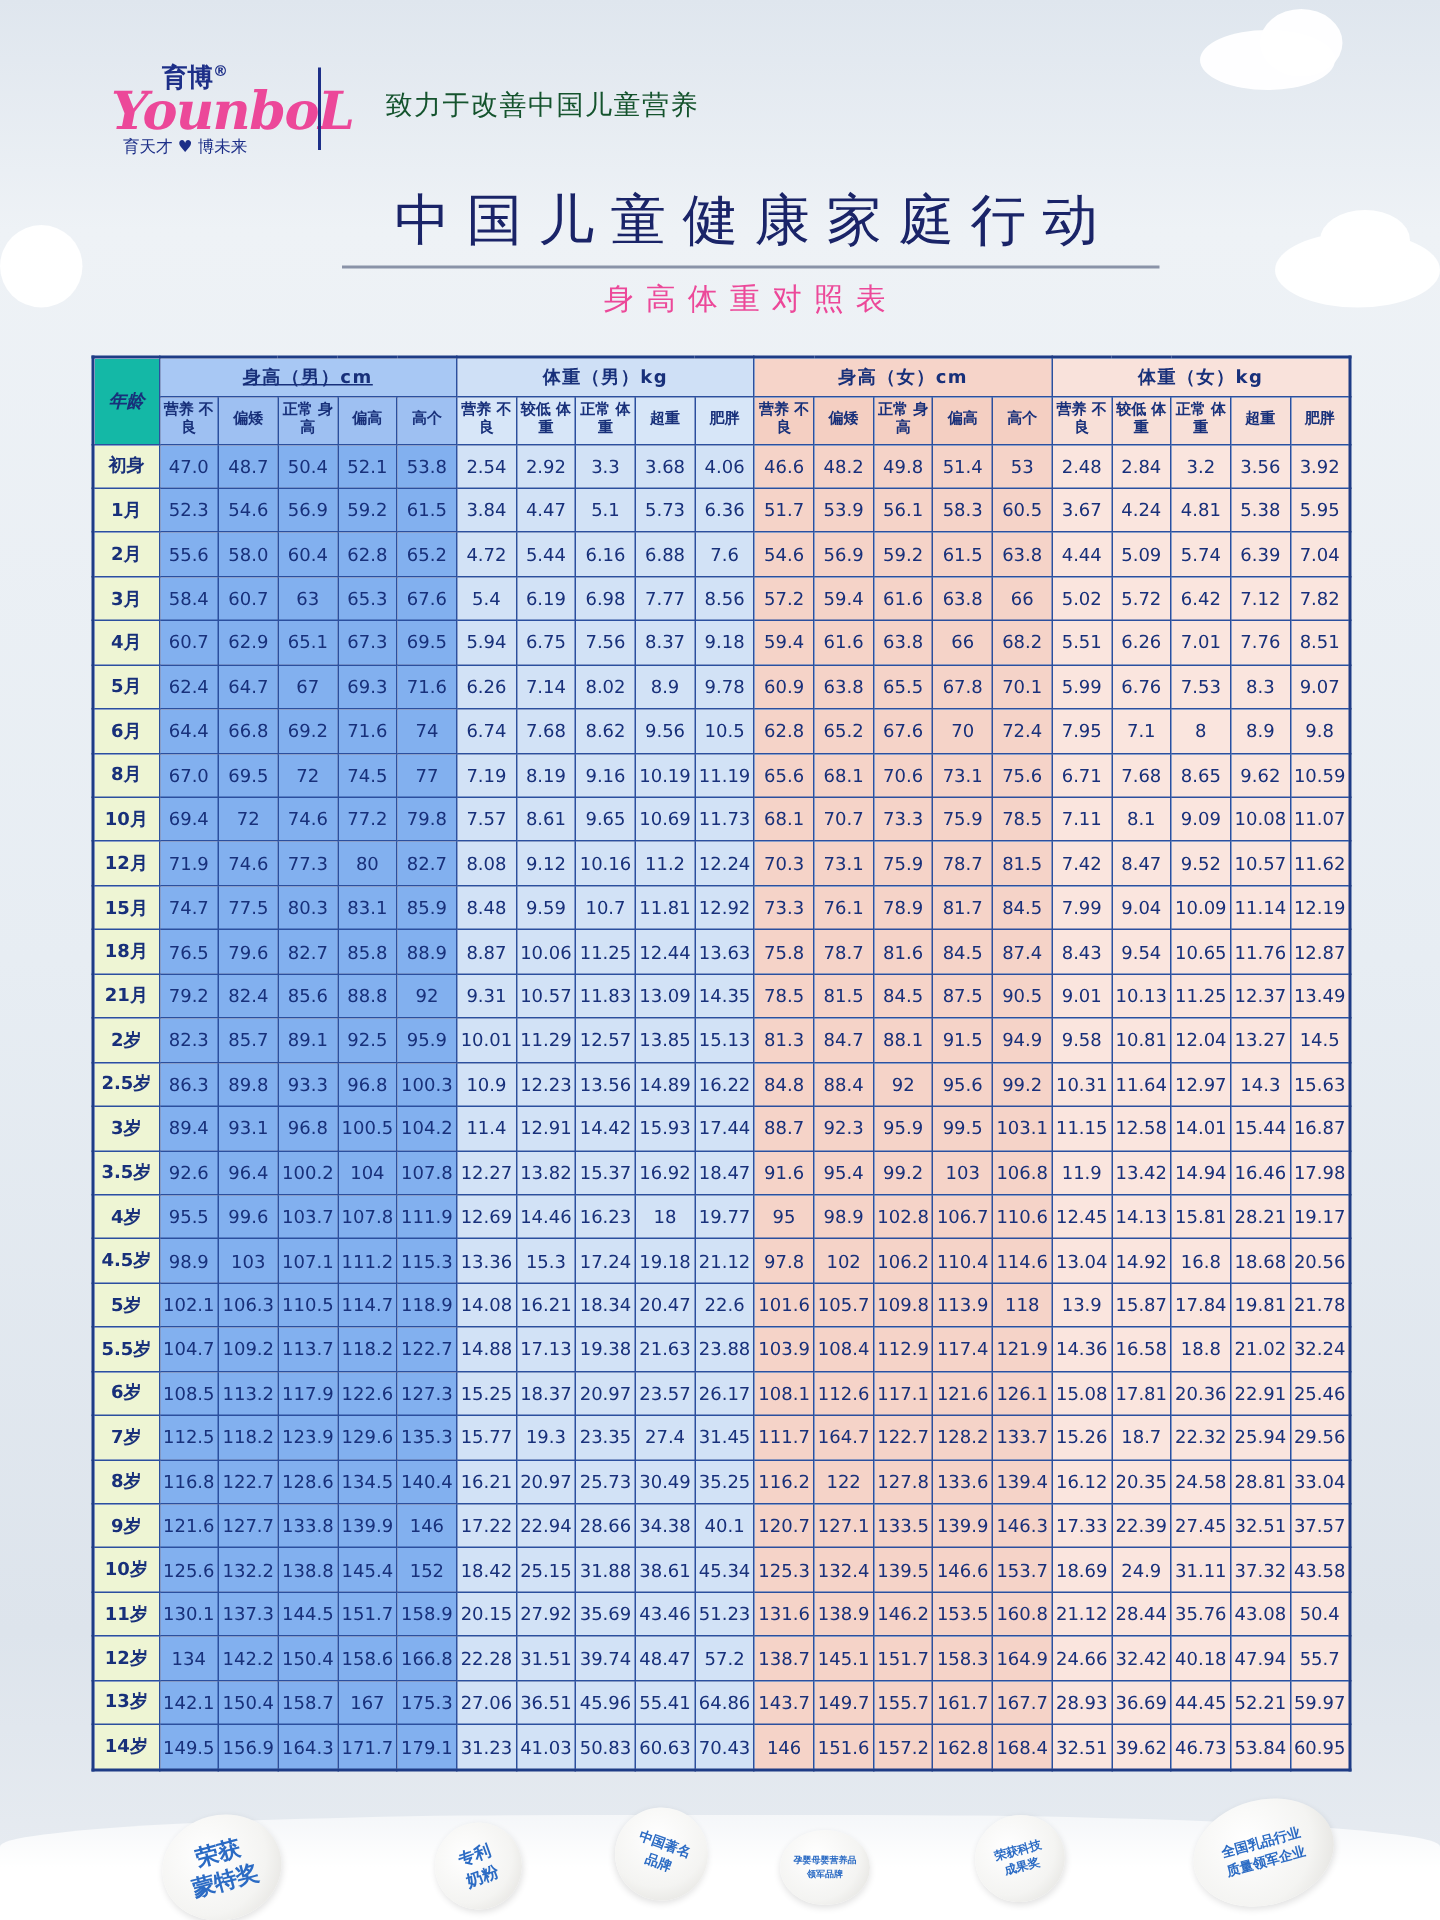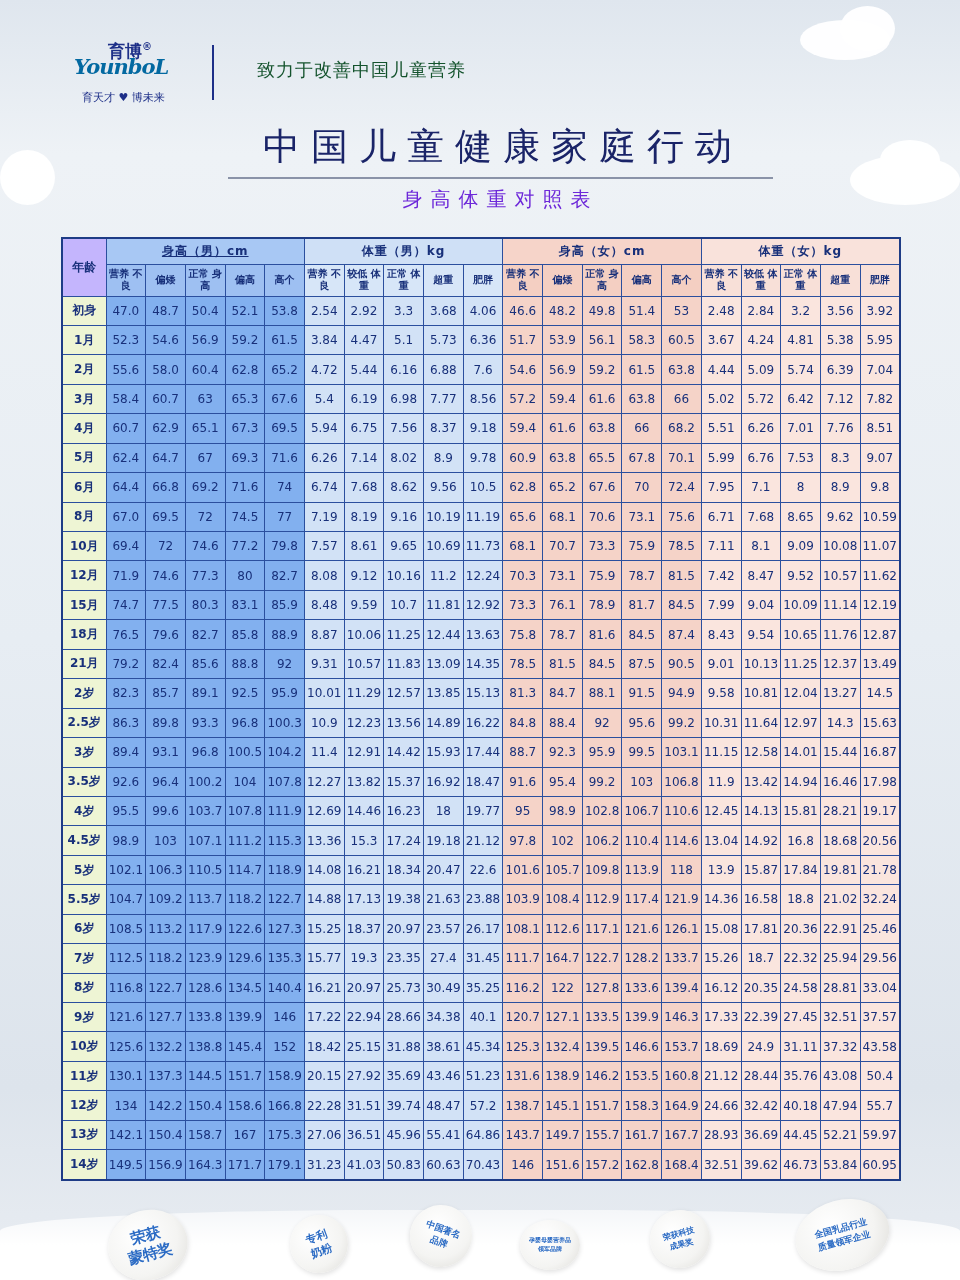--- a/index.html
+++ b/index.html
@@ -8,49 +8,49 @@
     font-family: "DejaVu Sans", sans-serif;
     background: linear-gradient(180deg, #dfe6ee 0%, #eef2f6 12%, #e7edf3 50%, #dde4ec 85%, #e9edf2 100%);
     position: relative;
     color: #1c2f7a;
   }
   .cloud { position: absolute; background: #fff; border-radius: 50%; opacity: 0.95; }
 
   .logo { position: absolute; left: 58px; top: 40px; width: 140px; height: 70px; margin-left: 14px; }
   .logo .cn { position: absolute; left: 36px; top: 0; font-size: 17px; font-weight: bold; color: #1d2f88; }
   .logo .reg { font-size: 10px; vertical-align: super; }
-  .logo .en { position: absolute; left: 2px; top: 14px; font-family: "DejaVu Serif", serif; font-style: italic; font-weight: bold; font-size: 21px; color: #0369a1; letter-spacing: -1px; }
+  .logo .en { position: absolute; left: 2px; top: 14px; font-family: "DejaVu Serif", serif; font-style: italic; font-weight: bold; font-size: 35px; color: #ec4899; letter-spacing: -1px; }
   .logo .slogan { position: absolute; left: 10px; top: 50px; font-size: 11px; color: #1d2f88; }
   .vdiv { position: absolute; left: 212px; top: 45px; width: 2px; height: 55px; background: #1d2f88; }
   .tagline { position: absolute; left: 228px; top: 58px; font-size: 18px; color: #14532d; letter-spacing: 1px; margin-left: 29px; }
 
   .main-title { position: absolute; left: 228px; top: 122px; width: 550px; text-align: center; font-size: 37px; color: #1a2468; letter-spacing: 11px; }
   .title-rule { position: absolute; left: 228px; top: 177px; width: 545px; height: 2px; background: #8a93a8; }
-  .subtitle { position: absolute; left: 228px; top: 186px; width: 545px; text-align: center; font-size: 20px; color: #6d28d9; letter-spacing: 8px; }
+  .subtitle { position: absolute; left: 228px; top: 186px; width: 545px; text-align: center; font-size: 20px; color: #ec4899; letter-spacing: 8px; }
 
   table.chart {
     position: absolute; left: 61px; top: 237px;
     width: 840px; height: 944px;
     border-collapse: collapse;
     table-layout: fixed;
     border: 2px solid #1e3c86;
   }
   table.chart td, table.chart th {
     border: 1px solid #2b4f9e;
     text-align: center;
     vertical-align: middle;
     font-size: 12px;
     color: #18307a;
     padding: 0;
     overflow: hidden;
     white-space: nowrap;
   }
   table.chart th { font-weight: bold; }
   .age { background: #eef5d4; font-weight: bold; }
-  .age-head { background: #c4b5fd; font-size: 14px; font-weight: bold; }
+  .age-head { background: #14b8a6; font-size: 14px; font-weight: bold; font-style: italic; }
   .grp-bh { background: #a8c8f4; font-size: 14px; letter-spacing: 1px; text-decoration: underline; }
   .grp-bw { background: #cfe0f6; font-size: 14px; letter-spacing: 1px; }
   .grp-gh { background: #f6d4c9; font-size: 14px; letter-spacing: 1px; }
   .grp-gw { background: #f9e2db; font-size: 14px; letter-spacing: 1px; }
   .sub { font-size: 10px !important; line-height: 12px; white-space: normal !important; }
   .bh { background: #82b0ef; }
   .bw { background: #d2e2f6; }
   .gh { background: #f5d3c8; }
   .gw { background: #fae5de; }
   th.bh { background: #9ec0f2; }

